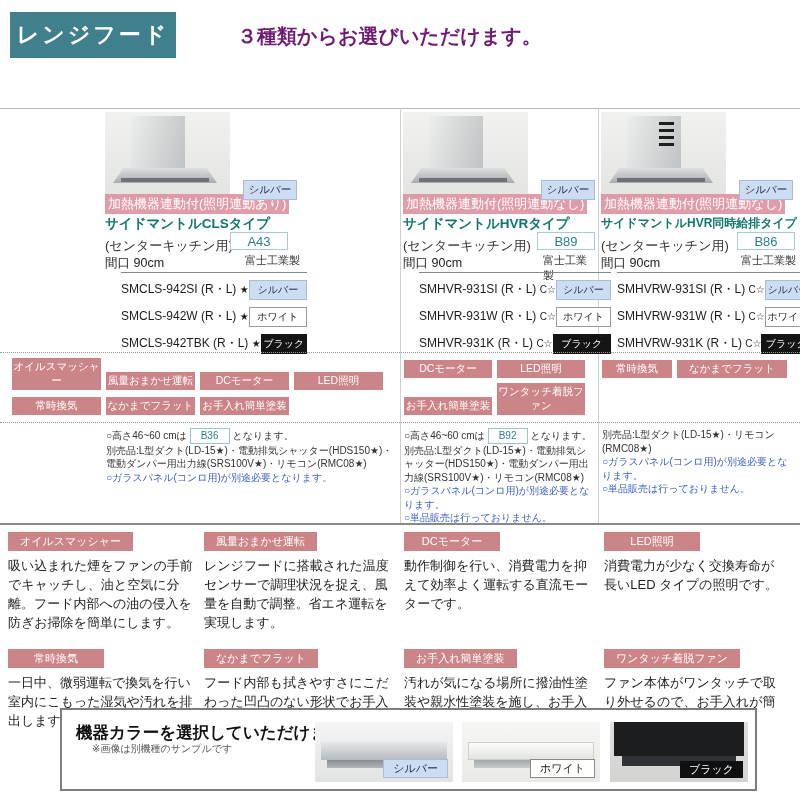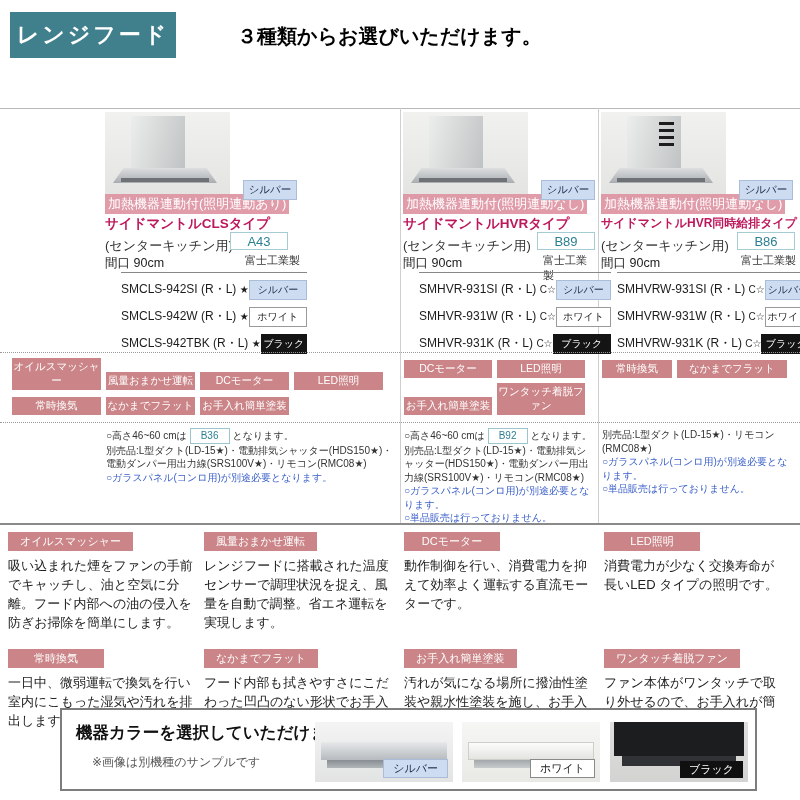--- a/index.html
+++ b/index.html
@@ -4,21 +4,21 @@
 <style>
   * { margin:0; padding:0; box-sizing:border-box; }
   html,body { background:#fff; }
   .page { position:relative; width:800px; height:800px; background:#ffffff;
           font-family:"Liberation Sans","DejaVu Sans",sans-serif; color:#222; overflow:hidden;border-radius:25px; }
 
   
   .header-badge { position:absolute; left:10px; top:12px; width:166px; height:46px;
     background:#40808d; color:#fff; font-size:22px; font-weight:bold; letter-spacing:3px;
     display:flex; align-items:center; justify-content:center; }
-  .header-sub { position:absolute; left:237px; top:23px; font-size:20px; font-weight:bold; color:#000000; }
+  .header-sub { position:absolute; left:237px; top:23px; font-size:20px; font-weight:bold; color:#701a75; }
 
   
   .top-rule { position:absolute; left:0; top:108px; width:800px; border-top:1px solid #b8b8b8; }
   .vdiv { position:absolute; top:108px; height:417px; border-left:1px solid #cfcfcf; }
   .vdiv.d1 { left:400px; } .vdiv.d2 { left:598px; }
 
   .pcol { position:absolute; top:112px; height:242px; }
   .pcol.c1 { left:105px; width:290px; }
   .pcol.c2 { left:403px; width:194px; }
   .pcol.c3 { left:601px; width:196px; }
@@ -34,21 +34,21 @@
   .vents { position:absolute; left:58px; top:10px; width:15px; height:26px;
     background:repeating-linear-gradient(180deg,#1d1d1d 0 3px,transparent 3px 7px); }
 
   .interlock { position:absolute; left:0; top:82px; background:rgba(222,148,162,.93); color:#fff;
     font-size:13px; padding:1px 3px; white-space:nowrap; }
 
   .finish-badge { position:absolute; left:138px; top:68px; width:54px; text-align:center;
     background:#cddcf0; border:1px solid #a9bcd8; color:#1c2c4c; font-size:10.5px; padding:2px 0; }
   .maker { position:absolute; left:140px; top:95px; font-size:11px; color:#333;margin-top:46px; }
 
-  .pname { position:absolute; left:0; top:103px; font-size:13.5px; font-weight:bold; color:#be185d; white-space:nowrap; }
+  .pname { position:absolute; left:0; top:103px; font-size:13.5px; font-weight:bold; color:#0f766e; white-space:nowrap; }
   .pcol.c3 .pname { font-size:12px; }
   .kitchen { position:absolute; left:0; top:125px; font-size:13px; color:#333; }
   .code-box { position:absolute; top:120px; width:58px; height:18px; background:#fff;
     border:1px solid #a5cbd3; color:#2b7f92; font-size:13px; display:flex; align-items:center; justify-content:center; }
   .pcol.c1 .code-box { left:125px; }
   .pcol.c2 .code-box { left:134px; }
   .pcol.c3 .code-box { left:136px; }
   .opening { position:absolute; left:0; top:143px; font-size:12.5px; color:#222; }
 
   .models { position:absolute; left:0; top:160px; border-top:1px solid #888; padding-top:3px;margin-left:16px; }
@@ -91,21 +91,21 @@
     display:grid; grid-template-columns:192px 196px 196px 188px; column-gap:4px; row-gap:16px; }
   .fcell { padding-right:6px; }
   .fcell .head { display:inline-block; min-width:96px; background:#cb8487; color:#fff;
     font-size:11px; text-align:center; padding:2px 12px; margin-bottom:5px; }
   .fcell .desc { font-size:13px; line-height:19px; color:#222; }
 
   
   .colorbox { position:absolute; left:60px; top:708px; width:697px; height:83px;
     border:2px solid #7d7d7d; background:#fff; }
   .cb-title { position:absolute; left:14px; top:12px; font-size:16.5px; font-weight:bold; color:#111; }
-  .cb-note { position:absolute; left:30px; top:44px; font-size:12px; color:#555; }
+  .cb-note { position:absolute; left:30px; top:32px; font-size:10px; color:#555; }
   .thumb { position:absolute; top:12px; width:138px; height:60px; overflow:hidden; }
   .thumb.t1 { left:253px; } .thumb.t2 { left:400px; } .thumb.t3 { left:548px; }
   .thumb .hd  { position:absolute; left:6px; right:6px; top:20px; height:18px; }
   .thumb .lip { position:absolute; left:12px; right:12px; top:38px; height:8px; }
   .thumb.t1 { background:linear-gradient(180deg,#f3f4f3,#e2e4e3); }
   .thumb.t1 .hd  { background:linear-gradient(180deg,#e6e8e9,#b6bbbf); }
   .thumb.t1 .lip { background:linear-gradient(180deg,#878d92,#b2b6b9); }
   .thumb.t2 { background:linear-gradient(180deg,#f6f6f4,#e9e9e6); }
   .thumb.t2 .hd  { background:linear-gradient(180deg,#fcfcfb,#e4e4e1); border:1px solid #cfcfca; }
   .thumb.t2 .lip { background:linear-gradient(180deg,#a3a8ab,#c8cbcc); }

